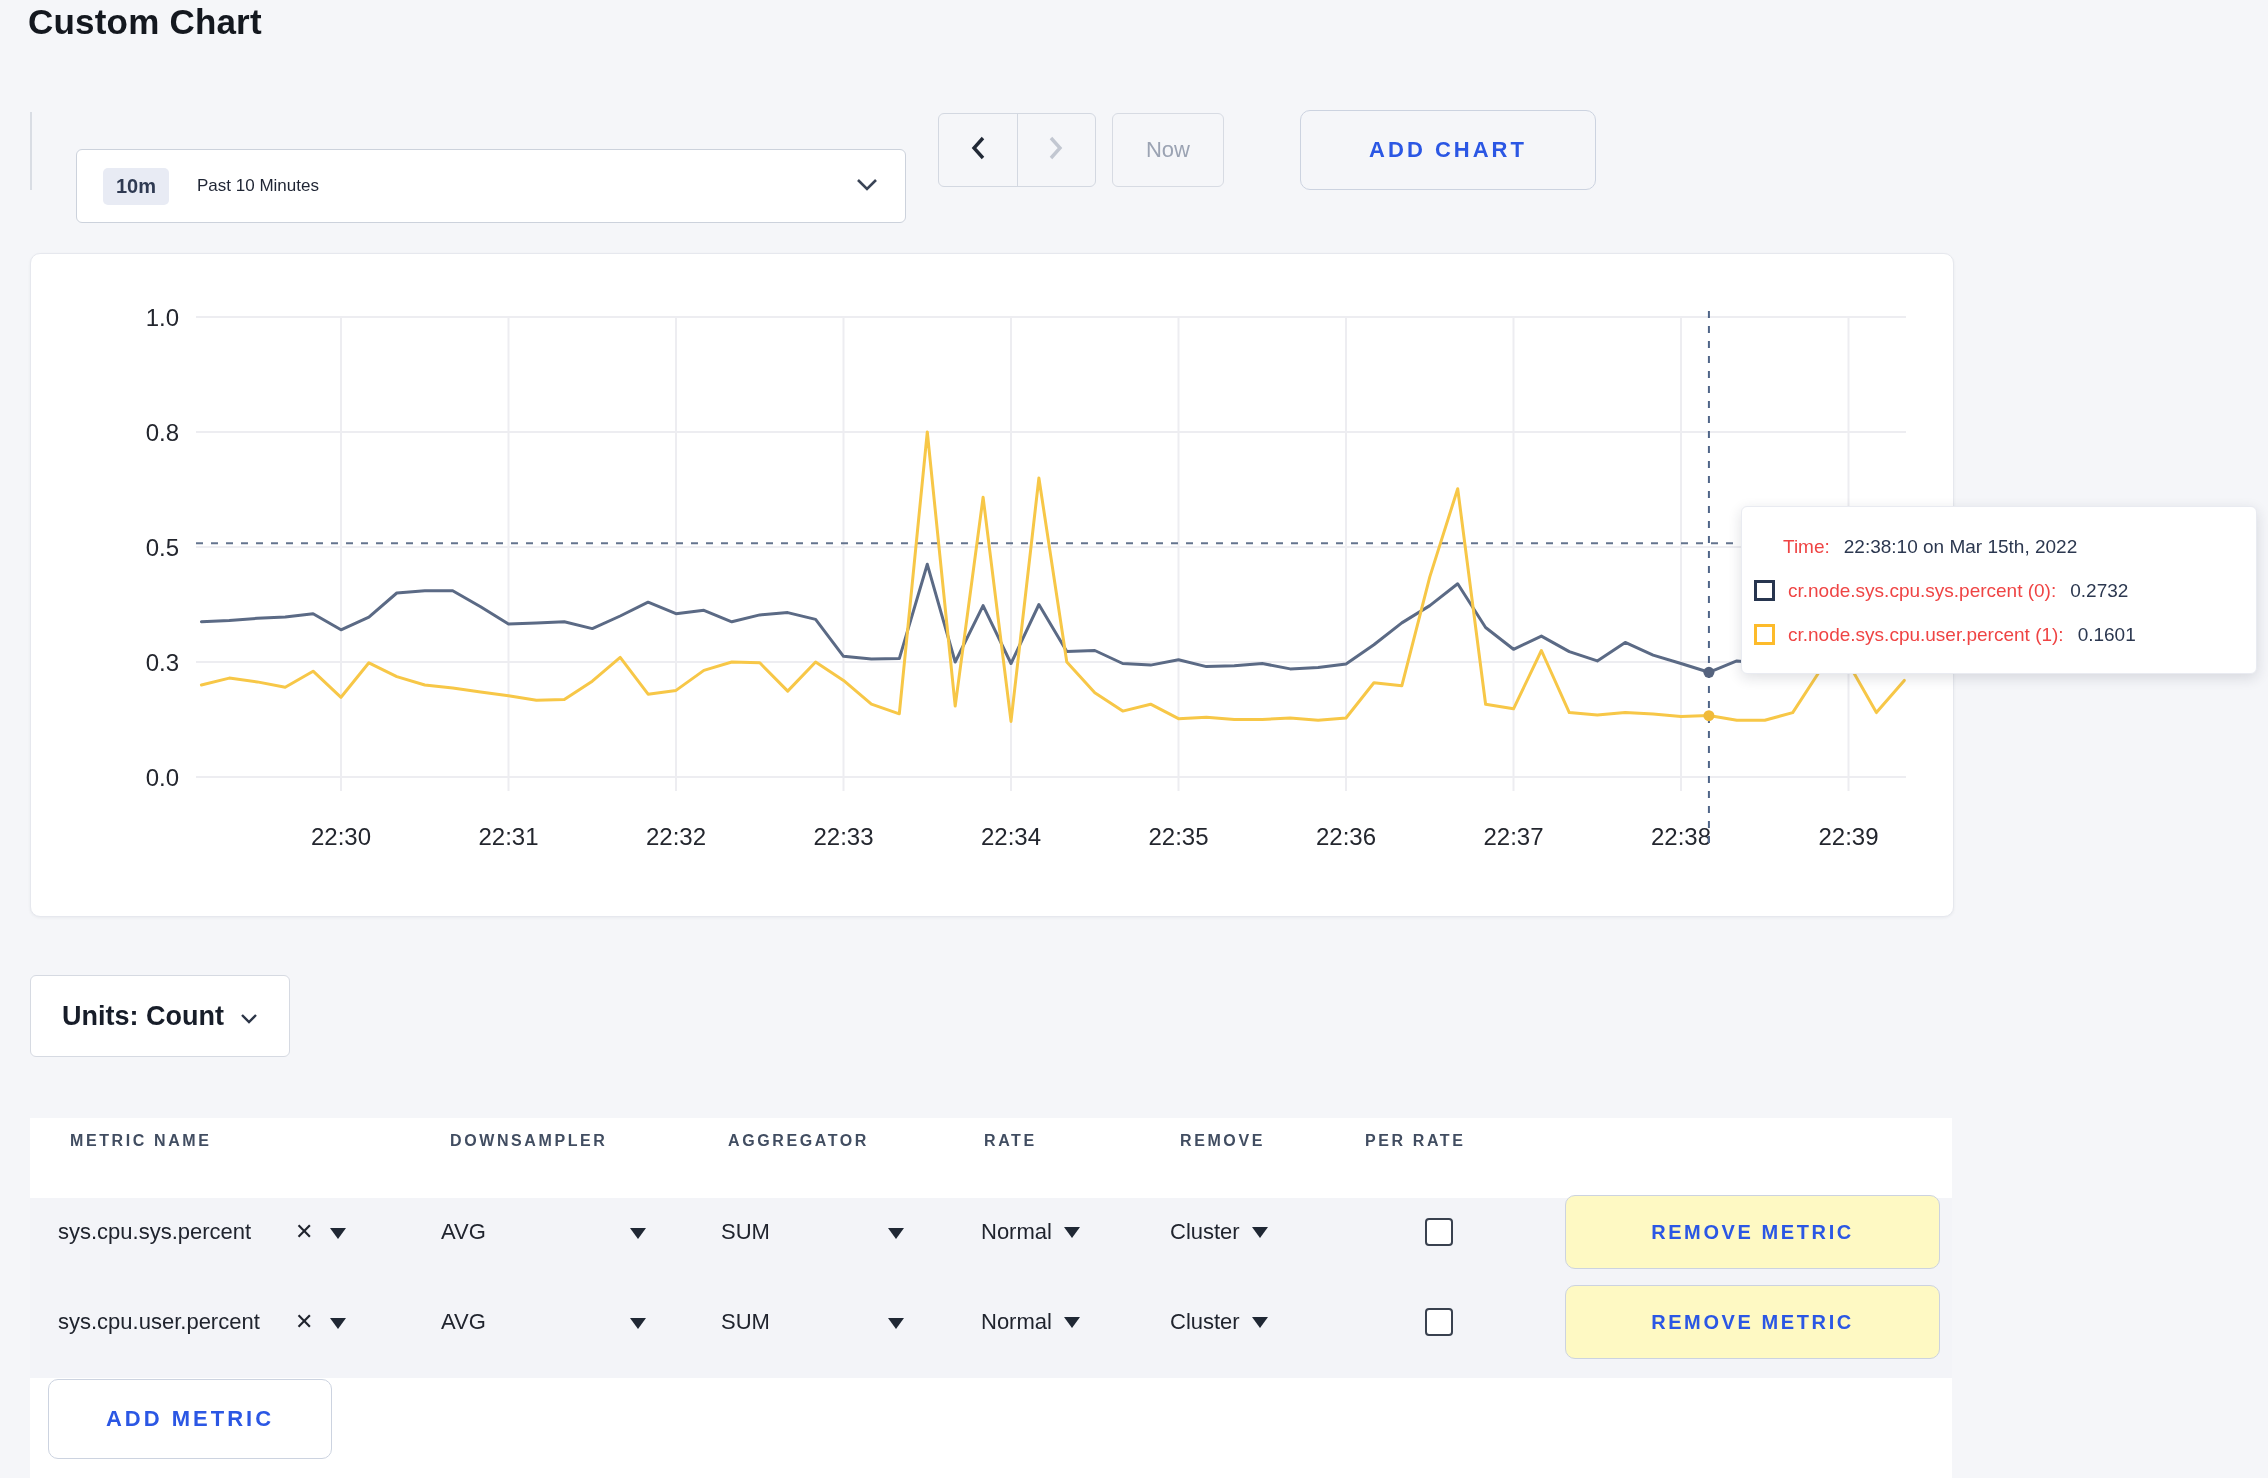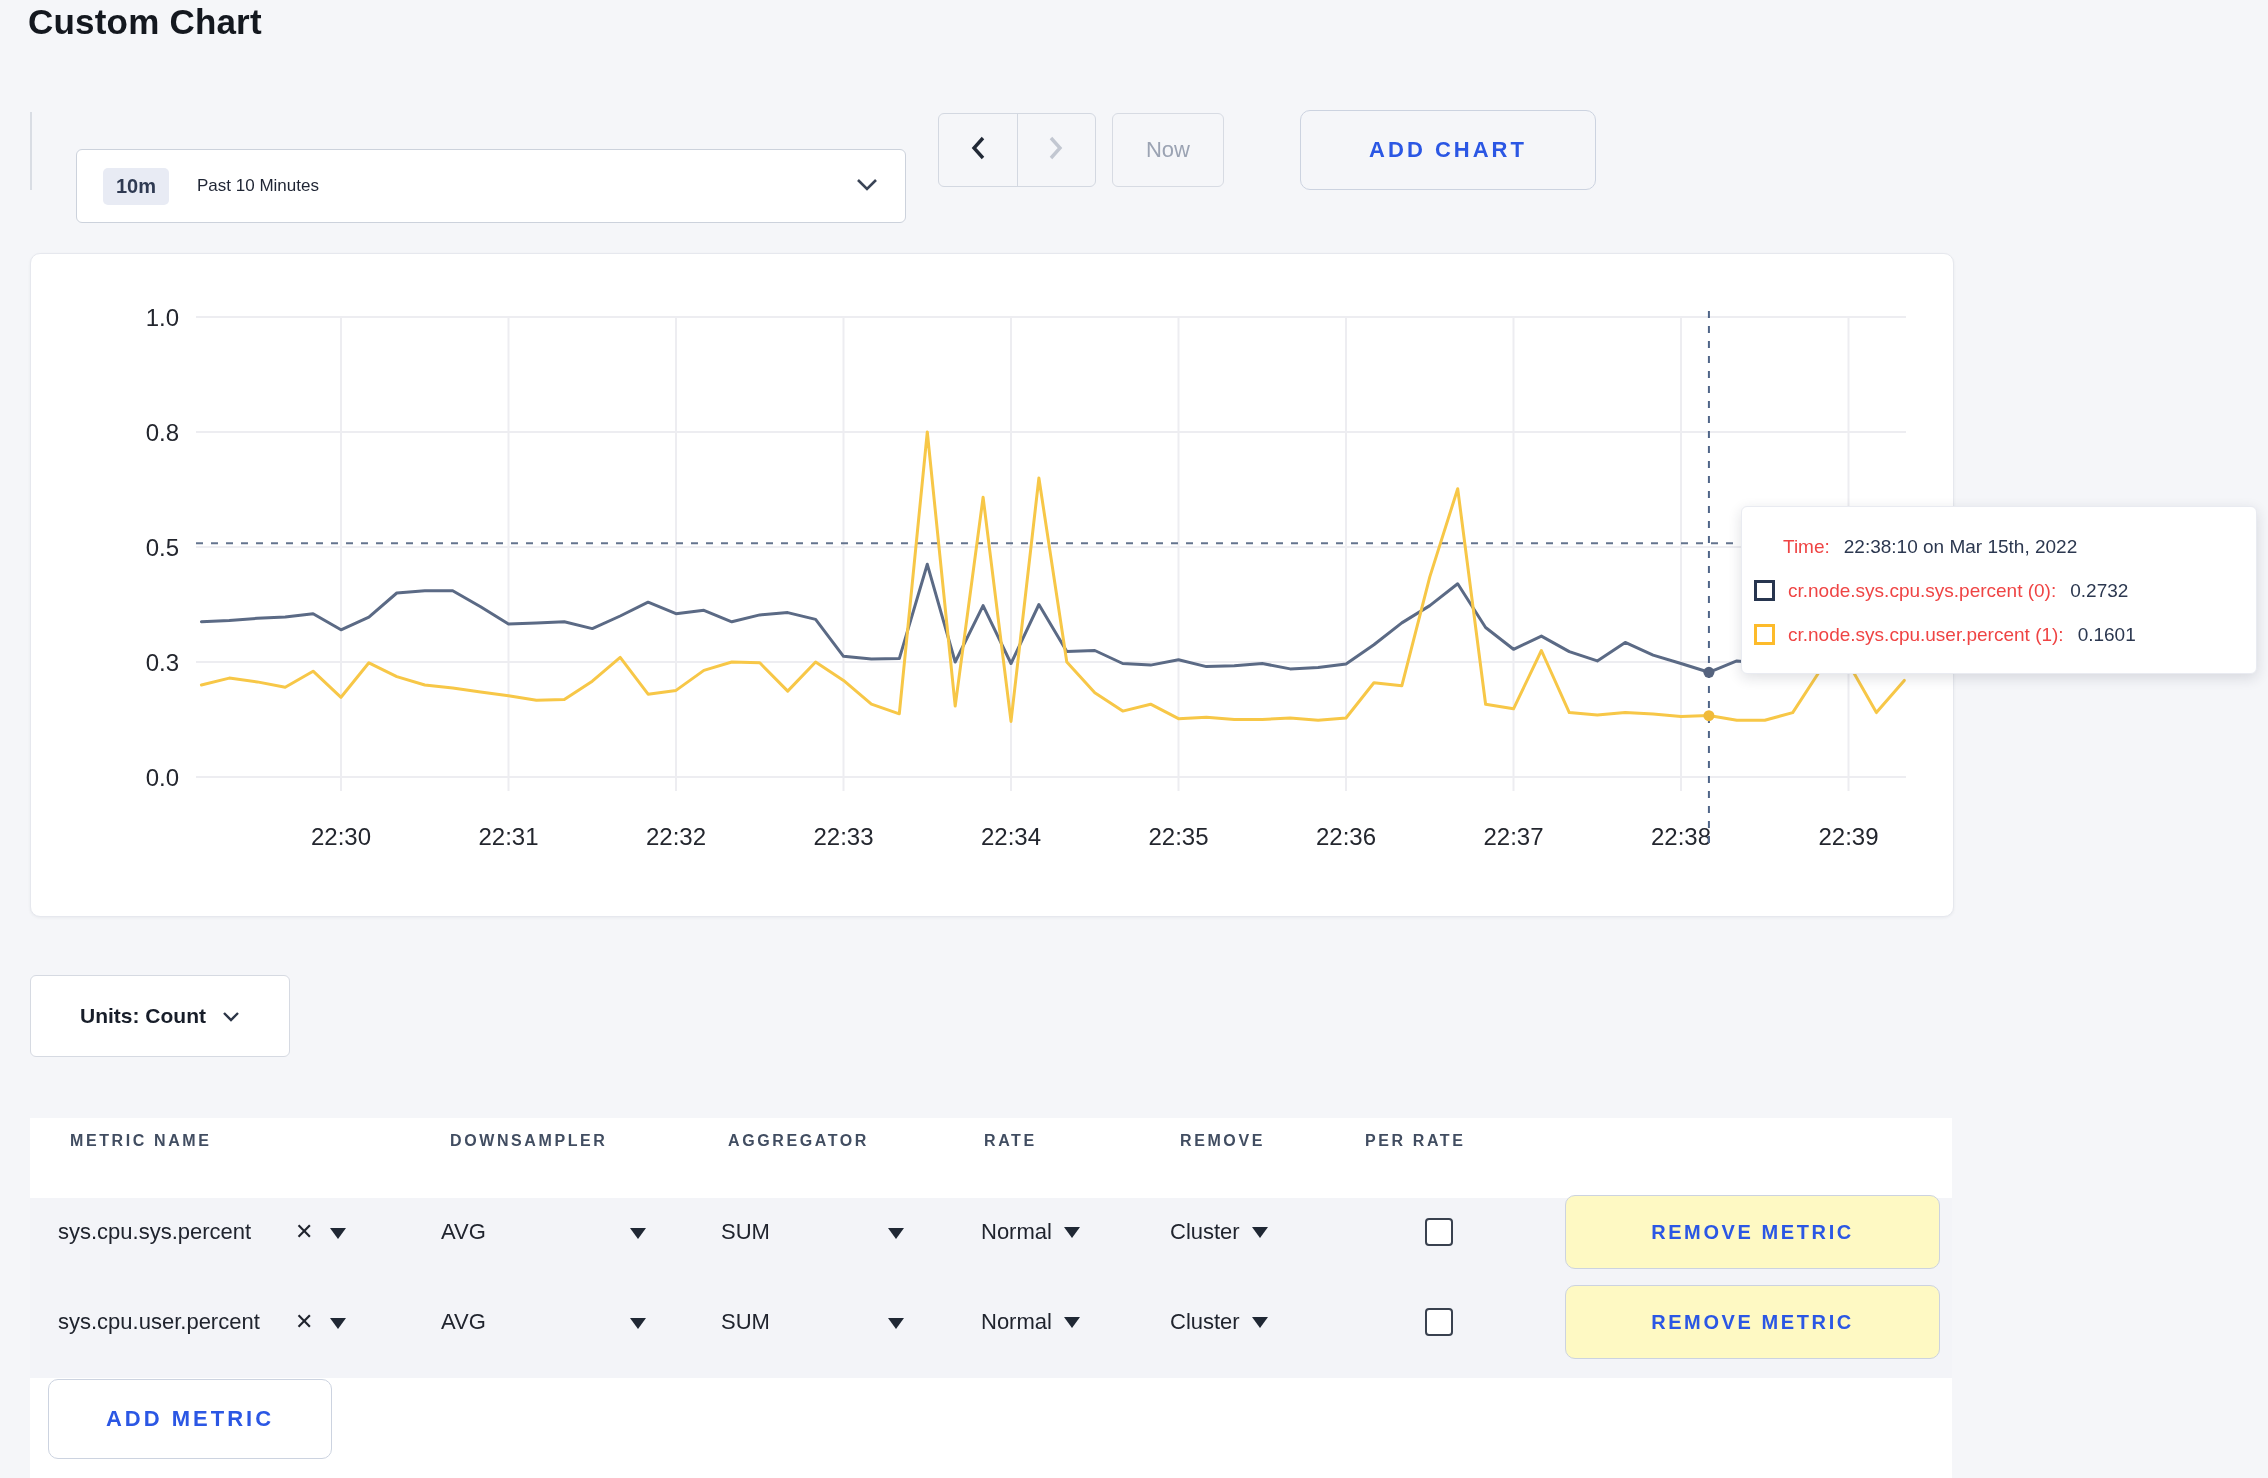--- a/index.html
+++ b/index.html
@@ -39,21 +39,21 @@
   #chart-tooltip{left:1741px;top:506px;width:516px;height:168px;background:#fff;border:1px solid #e9ebf1;border-radius:6px;
     box-shadow:0 4px 14px rgba(25,35,60,.14);box-sizing:border-box;padding:26px 0 0 12px;font-size:19px;color:#253149;}
   .tt-row{display:flex;align-items:center;height:27px;margin-bottom:17px;white-space:nowrap;}
   .tt-time{padding-left:29px;}
   .tt-label{font-weight:400;color:#ef4444;}
   .tt-value{margin-left:14px;color:#2c3850;}
   .tt-swatch{width:15px;height:15px;border:3px solid #27354f;margin-right:13px;flex:0 0 auto;background:#fff;}
 
   
   #units-select{left:30px;top:975px;width:260px;height:82px;background:#fff;border:1px solid #d6dae2;border-radius:6px;
-    display:flex;align-items:center;justify-content:center;gap:16px;font-size:21px;font-weight:700;color:#171d29;cursor:pointer;box-sizing:border-box;}
+    display:flex;align-items:center;justify-content:center;gap:16px;font-size:27px;font-weight:700;color:#171d29;cursor:pointer;box-sizing:border-box;}
   #remove-chart-button{left:307px;top:975px;width:361px;height:82px;font-size:22px;background:#fff;}
 
   
   #metrics-table{left:30px;top:1118px;width:1922px;height:360px;background:#fff;}
   .th{position:absolute;top:14px;font-size:16px;font-weight:600;letter-spacing:2.6px;color:#414d61;white-space:nowrap;}
   #rows-stripe{position:absolute;left:0;top:80px;width:100%;height:180px;background:#f3f4f8;}
   .mrow{position:absolute;left:0;width:100%;height:90px;}
   .mrow .cell{position:absolute;top:50%;transform:translateY(-50%);font-size:22px;color:#20242e;white-space:nowrap;}
   .close-x{color:#9199a7;font-size:22px;}
   .tri{width:0;height:0;border-left:8px solid transparent;border-right:8px solid transparent;border-top:11px solid #1f2734;display:inline-block;}

